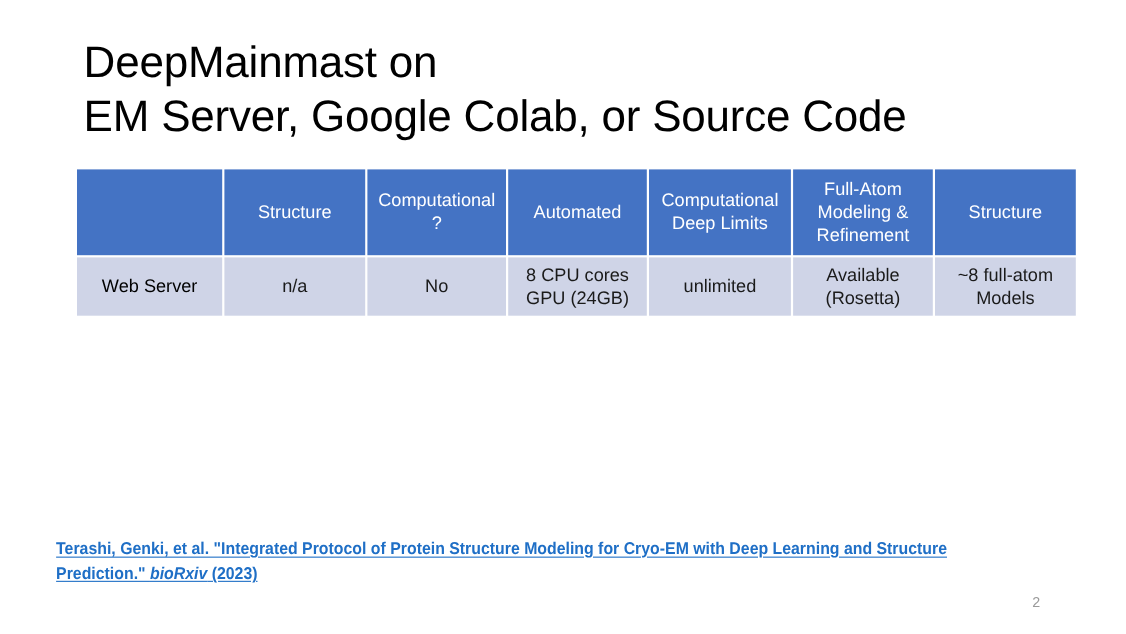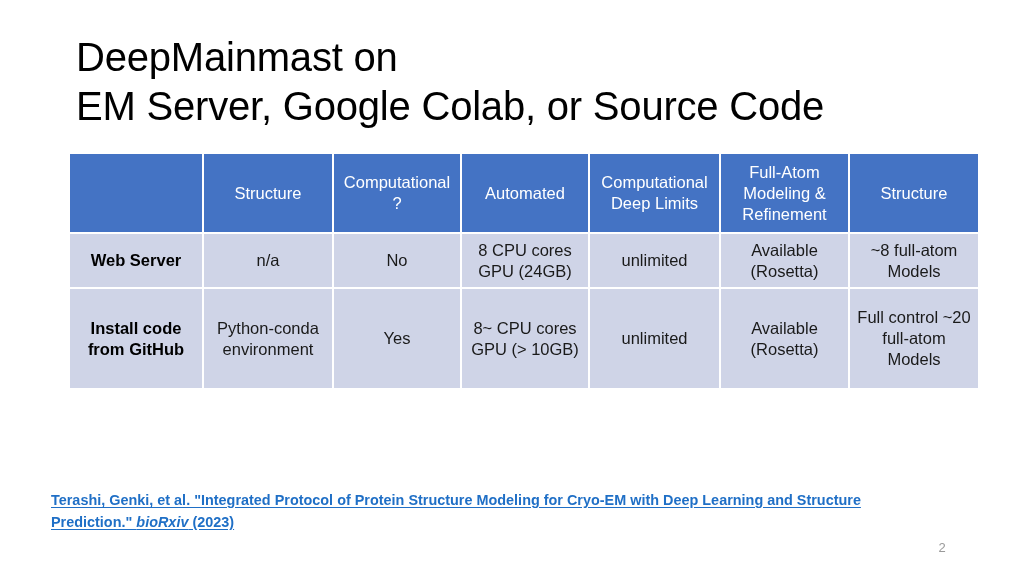--- a/index.html
+++ b/index.html
@@ -75,21 +75,21 @@
     line-height: 21px;
     color: #1a1a1a;
   }
   tbody tr.shade td {
     background: #CFD4E7;
   }
   tbody tr.light td {
     background: #E9E9F3;
   }
   tbody td.rowhead {
-    font-weight: bold;
+    font-weight: normal;
     color: #000000;
   }
   tr.r1 td { height: 47px; }
   tr.r2 td { height: 49px; }
   tr.r3 td { height: 93px; }
 
   
   col.c0 { width: 132px; }
   col.c1 { width: 128px; }
   col.c2 { width: 126px; }
@@ -162,29 +162,20 @@
       <tbody>
         <tr class="shade r1">
           <td class="rowhead">Web Server</td>
           <td>n/a</td>
           <td>No</td>
           <td>8 CPU cores GPU (24GB)</td>
           <td>unlimited</td>
           <td>Available (Rosetta)</td>
           <td>~8 full-atom Models</td>
         </tr>
-        <tr class="shade r3">
-          <td class="rowhead">Install code from GitHub</td>
-          <td>Python-conda environment</td>
-          <td>Yes</td>
-          <td>8~ CPU cores GPU (&gt; 10GB)</td>
-          <td>unlimited</td>
-          <td>Available (Rosetta)</td>
-          <td>Full control ~20 full-atom Models</td>
-        </tr>
       </tbody>
     </table>
   </div>
 
   <div class="citation"><span>Terashi, Genki, et al. "Integrated Protocol of Protein Structure Modeling for Cryo-EM with Deep Learning and Structure Prediction." </span><span class="journal">bioRxiv</span><span> (2023)</span></div>
 
   <div class="page-num">2</div>
 
 </div>
 

